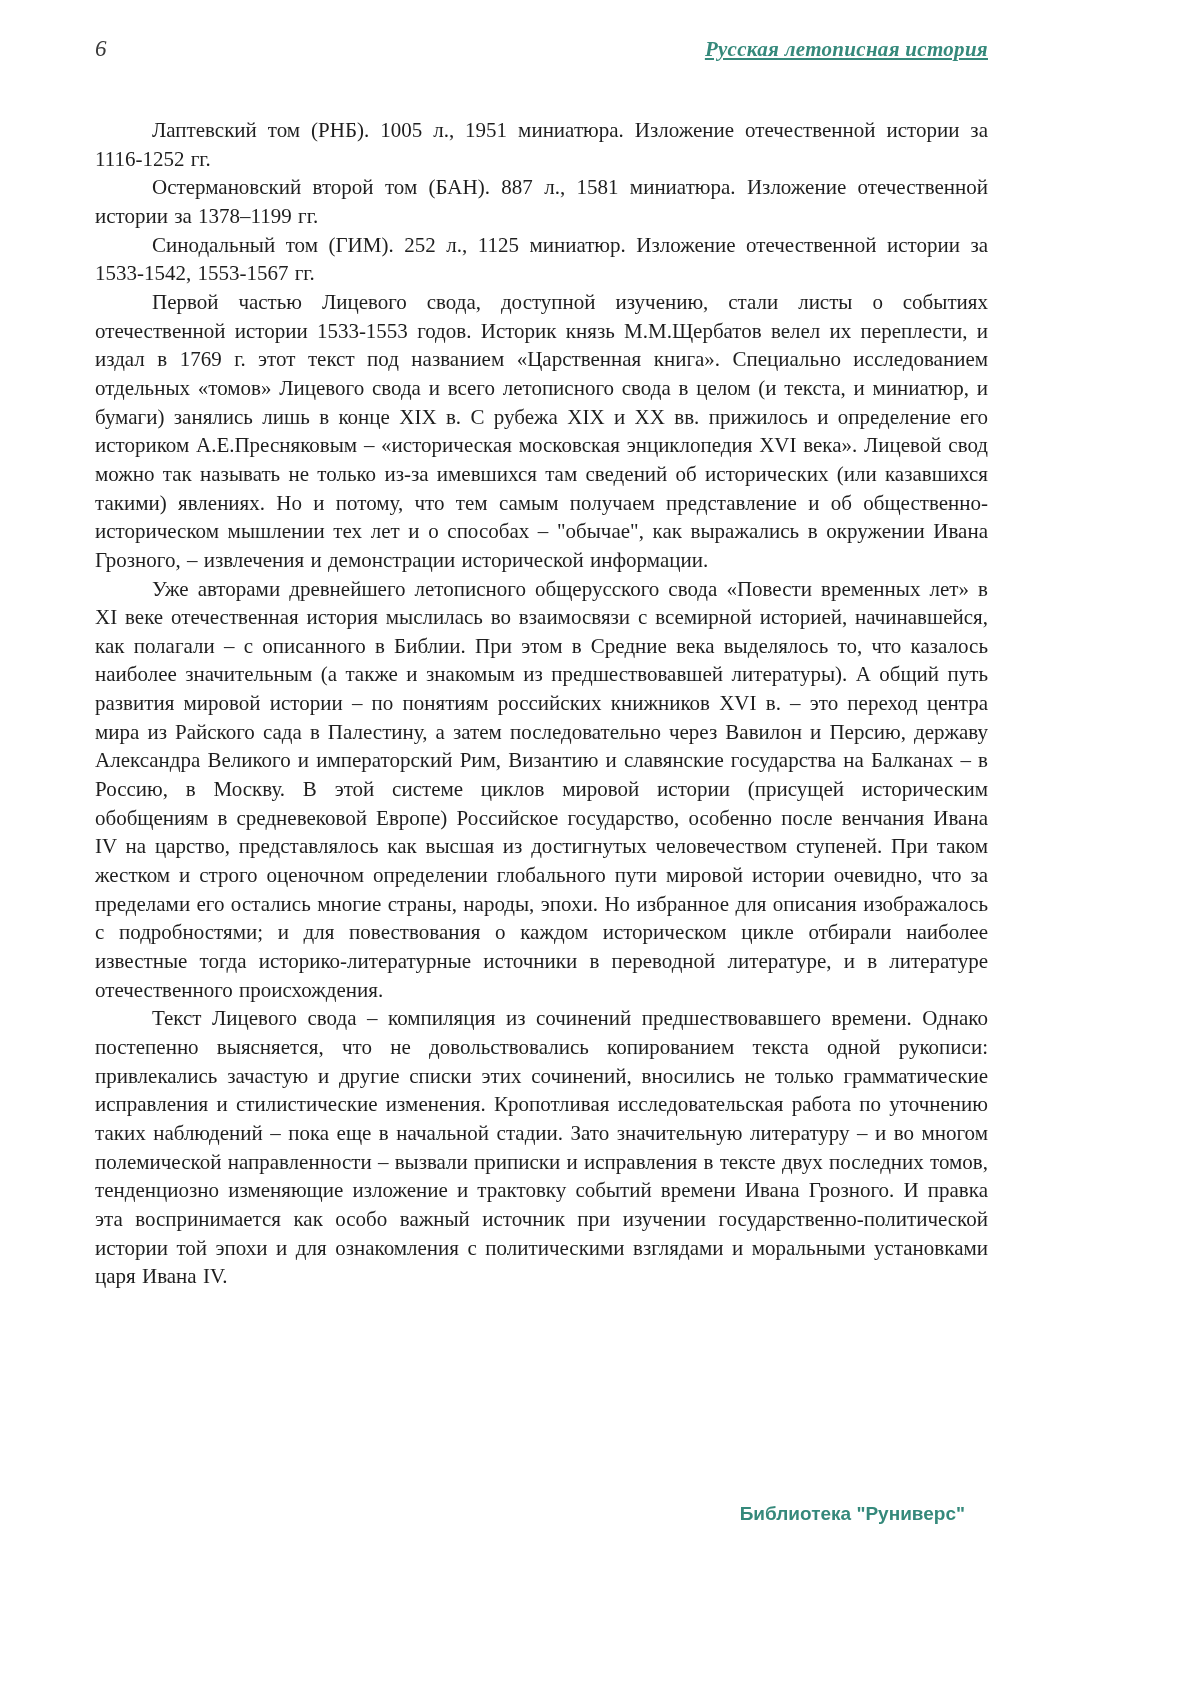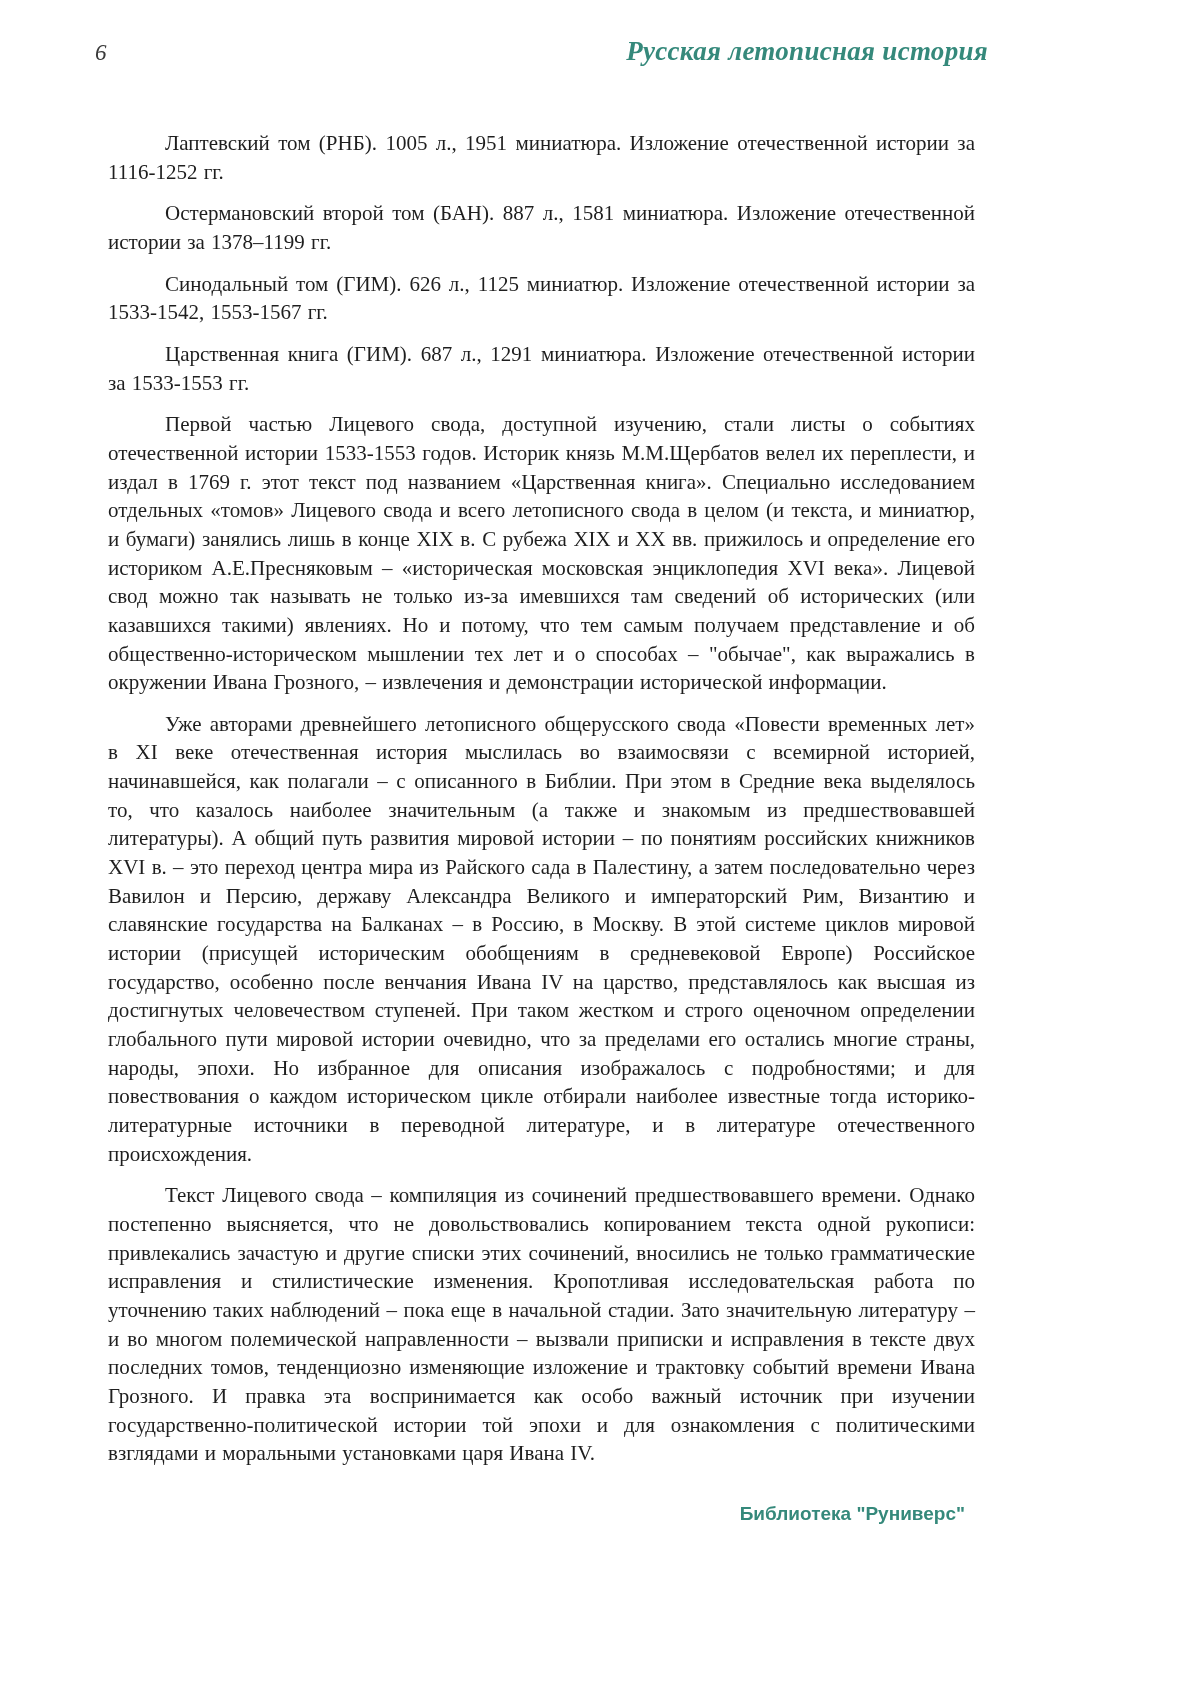--- a/index.html
+++ b/index.html
@@ -30,35 +30,36 @@
     align-items: baseline;
   }
   .page-number {
     font-style: italic;
     font-size: 23px;
     color: #3a3a3a;
   }
   .running-title {
     font-style: italic;
     font-weight: bold;
-    font-size: 27px;
+    font-size: 21px;
     color: var(--accent);
     letter-spacing: 0.3px;
+    text-decoration: underline;
   }
   .page-body {
     position: absolute;
     top: 116px;
     left: 95px;
     right: 212px;
     text-align: justify;
     font-size: 21px;
     line-height: 28.65px;
   }
   .page-body p {
-    margin: 13px;
+    margin: 0;
     padding: 0;
     text-indent: 57px;
     word-spacing: 1px;
   }
   .page-footer {
     position: absolute;
     top: 1503px;
     left: 95px;
     right: 235px;
     text-align: right;
@@ -76,22 +77,21 @@
 <div class="page">
 
   <header class="page-header">
     <span class="page-number">6</span>
     <span class="running-title">Русская летописная история</span>
   </header>
 
   <main class="page-body">
     <p>Лаптевский том (РНБ). 1005 л., 1951 миниатюра. Изложение отечественной истории за 1116-1252 гг.</p>
     <p>Остермановский второй том (БАН). 887 л., 1581 миниатюра. Изложение отечественной истории за 1378–1199 гг.</p>
-    <p>Синодальный том (ГИМ). 626 л., 1125 миниатюр. Изложение отечественной истории за 1533-1542, 1553-1567 гг.</p>
-    <p>Царственная книга (ГИМ). 687 л., 1291 миниатюра. Изложение отечественной истории за 1533-1553 гг.</p>
+    <p>Синодальный том (ГИМ). 252 л., 1125 миниатюр. Изложение отечественной истории за 1533-1542, 1553-1567 гг.</p>
     <p>Первой частью Лицевого свода, доступной изучению, стали листы о событиях отечественной истории 1533-1553 годов. Историк князь М.М.Щербатов велел их переплести, и издал в 1769 г. этот текст под названием «Царственная книга». Специально исследованием отдельных «томов» Лицевого свода и всего летописного свода в целом (и текста, и миниатюр, и бумаги) занялись лишь в конце XIX в. С рубежа XIX и XX вв. прижилось и определение его историком А.Е.Пресняковым – «историческая московская энциклопедия XVI века». Лицевой свод можно так называть не только из-за имевшихся там сведений об исторических (или казавшихся такими) явлениях. Но и потому, что тем самым получаем представление и об общественно-историческом мышлении тех лет и о способах – "обычае", как выражались в окружении Ивана Грозного, – извлечения и демонстрации исторической информации.</p>
     <p>Уже авторами древнейшего летописного общерусского свода «Повести временных лет» в XI веке отечественная история мыслилась во взаимосвязи с всемирной историей, начинавшейся, как полагали – с описанного в Библии. При этом в Средние века выделялось то, что казалось наиболее значительным (а также и знакомым из предшествовавшей литературы). А общий путь развития мировой истории – по понятиям российских книжников XVI в. – это переход центра мира из Райского сада в Палестину, а затем последовательно через Вавилон и Персию, державу Александра Великого и императорский Рим, Византию и славянские государства на Балканах – в Россию, в Москву. В этой системе циклов мировой истории (присущей историческим обобщениям в средневековой Европе) Российское государство, особенно после венчания Ивана IV на царство, представлялось как высшая из достигнутых человечеством ступеней. При таком жестком и строго оценочном определении глобального пути мировой истории очевидно, что за пределами его остались многие страны, народы, эпохи. Но избранное для описания изображалось с подробностями; и для повествования о каждом историческом цикле отбирали наиболее известные тогда историко-литературные источники в переводной литературе, и в литературе отечественного происхождения.</p>
     <p>Текст Лицевого свода – компиляция из сочинений предшествовавшего времени. Однако постепенно выясняется, что не довольствовались копированием текста одной рукописи: привлекались зачастую и другие списки этих сочинений, вносились не только грамматические исправления и стилистические изменения. Кропотливая исследовательская работа по уточнению таких наблюдений – пока еще в начальной стадии. Зато значительную литературу – и во многом полемической направленности – вызвали приписки и исправления в тексте двух последних томов, тенденциозно изменяющие изложение и трактовку событий времени Ивана Грозного. И правка эта воспринимается как особо важный источник при изучении государственно-политической истории той эпохи и для ознакомления с политическими взглядами и моральными установками царя Ивана IV.</p>
   </main>
 
   <footer class="page-footer">
     <span class="footer-label">Библиотека "Руниверс"</span>
   </footer>
 
 </div>

